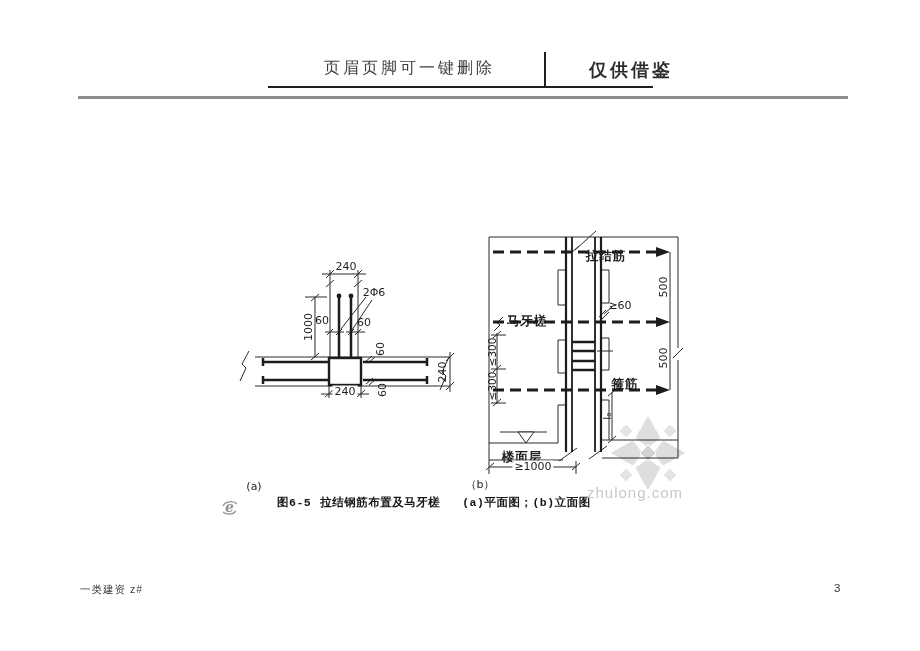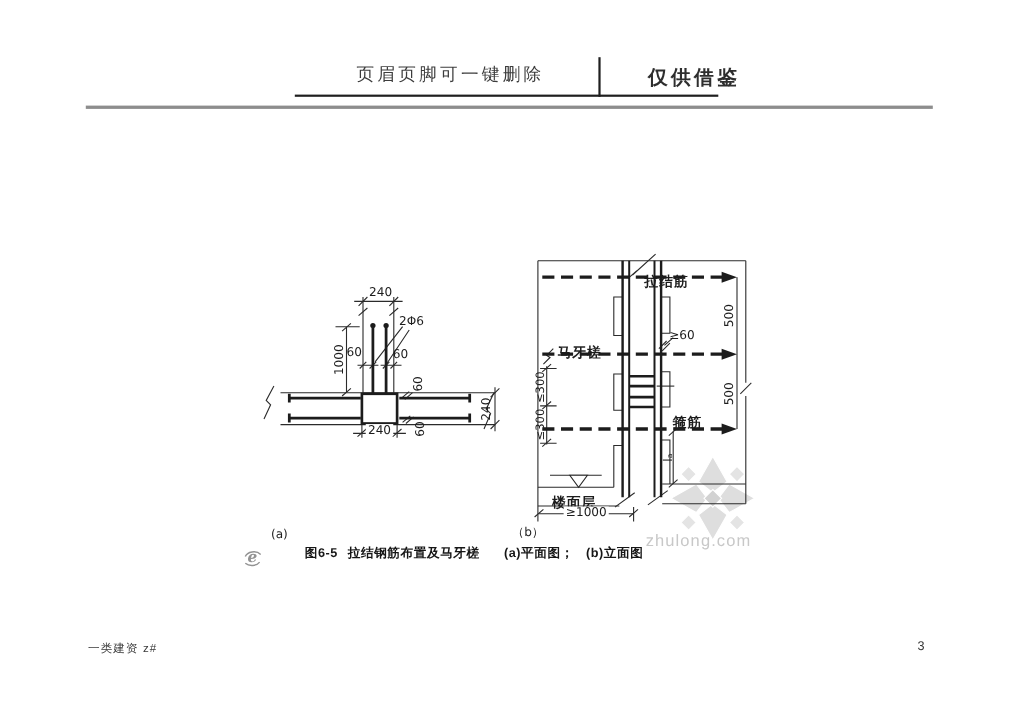--- a/index.html
+++ b/index.html
@@ -15,25 +15,25 @@
   .divider-v{position:absolute;left:544px;top:52px;width:2px;height:36px;background:#1f1f1f;}
   
   .lbl{position:absolute;transform:translate(-50%,-50%);font-family:"DejaVu Sans",sans-serif;
        font-size:11px;color:#1d1d1d;white-space:nowrap;line-height:1;}
   .lbl.rot{transform:translate(-50%,-50%) rotate(-90deg);}
   .lbl.cjk{font-family:"Liberation Serif","DejaVu Serif",serif;font-size:12.5px;font-weight:600;letter-spacing:1px;margin-top:33px;}
   .lbl.bgw{background:#ffffff;padding:0 2px;}
   .lbl.small{font-size:10.5px;}
   
   .caption{position:absolute;left:277px;top:495px;display:flex;align-items:baseline;
-           font-family:Liberation Sans, sans-serif;font-size:11.5px;font-weight:bold;
+           font-family:Liberation Mono, monospace;font-size:11.5px;font-weight:bold;
            color:#161616;white-space:nowrap;letter-spacing:0.5px;}
   .caption .t1{margin-left:9px;}
   .caption .t2{margin-left:22px;}
-  .caption .t3{margin-left:11px;}
+  .caption .t3{}
   
   .wm-text{position:absolute;transform:translate(-50%,-50%);left:635px;top:492px;
            font-size:15px;letter-spacing:1px;color:#c8c8c8;}
   
   .ftr-left{position:absolute;left:80px;top:583px;font-size:10.5px;letter-spacing:1px;color:#3a3a3a;}
   .ftr-page{position:absolute;left:834px;top:582px;font-size:11.5px;color:#333333;}
   
   .ie-icon{position:absolute;left:221px;top:499px;width:18px;height:18px;}
   .ie-icon i{position:absolute;left:4px;top:0px;font-family:"DejaVu Serif",serif;font-style:italic;
              font-weight:bold;font-size:14px;color:#929292;}

